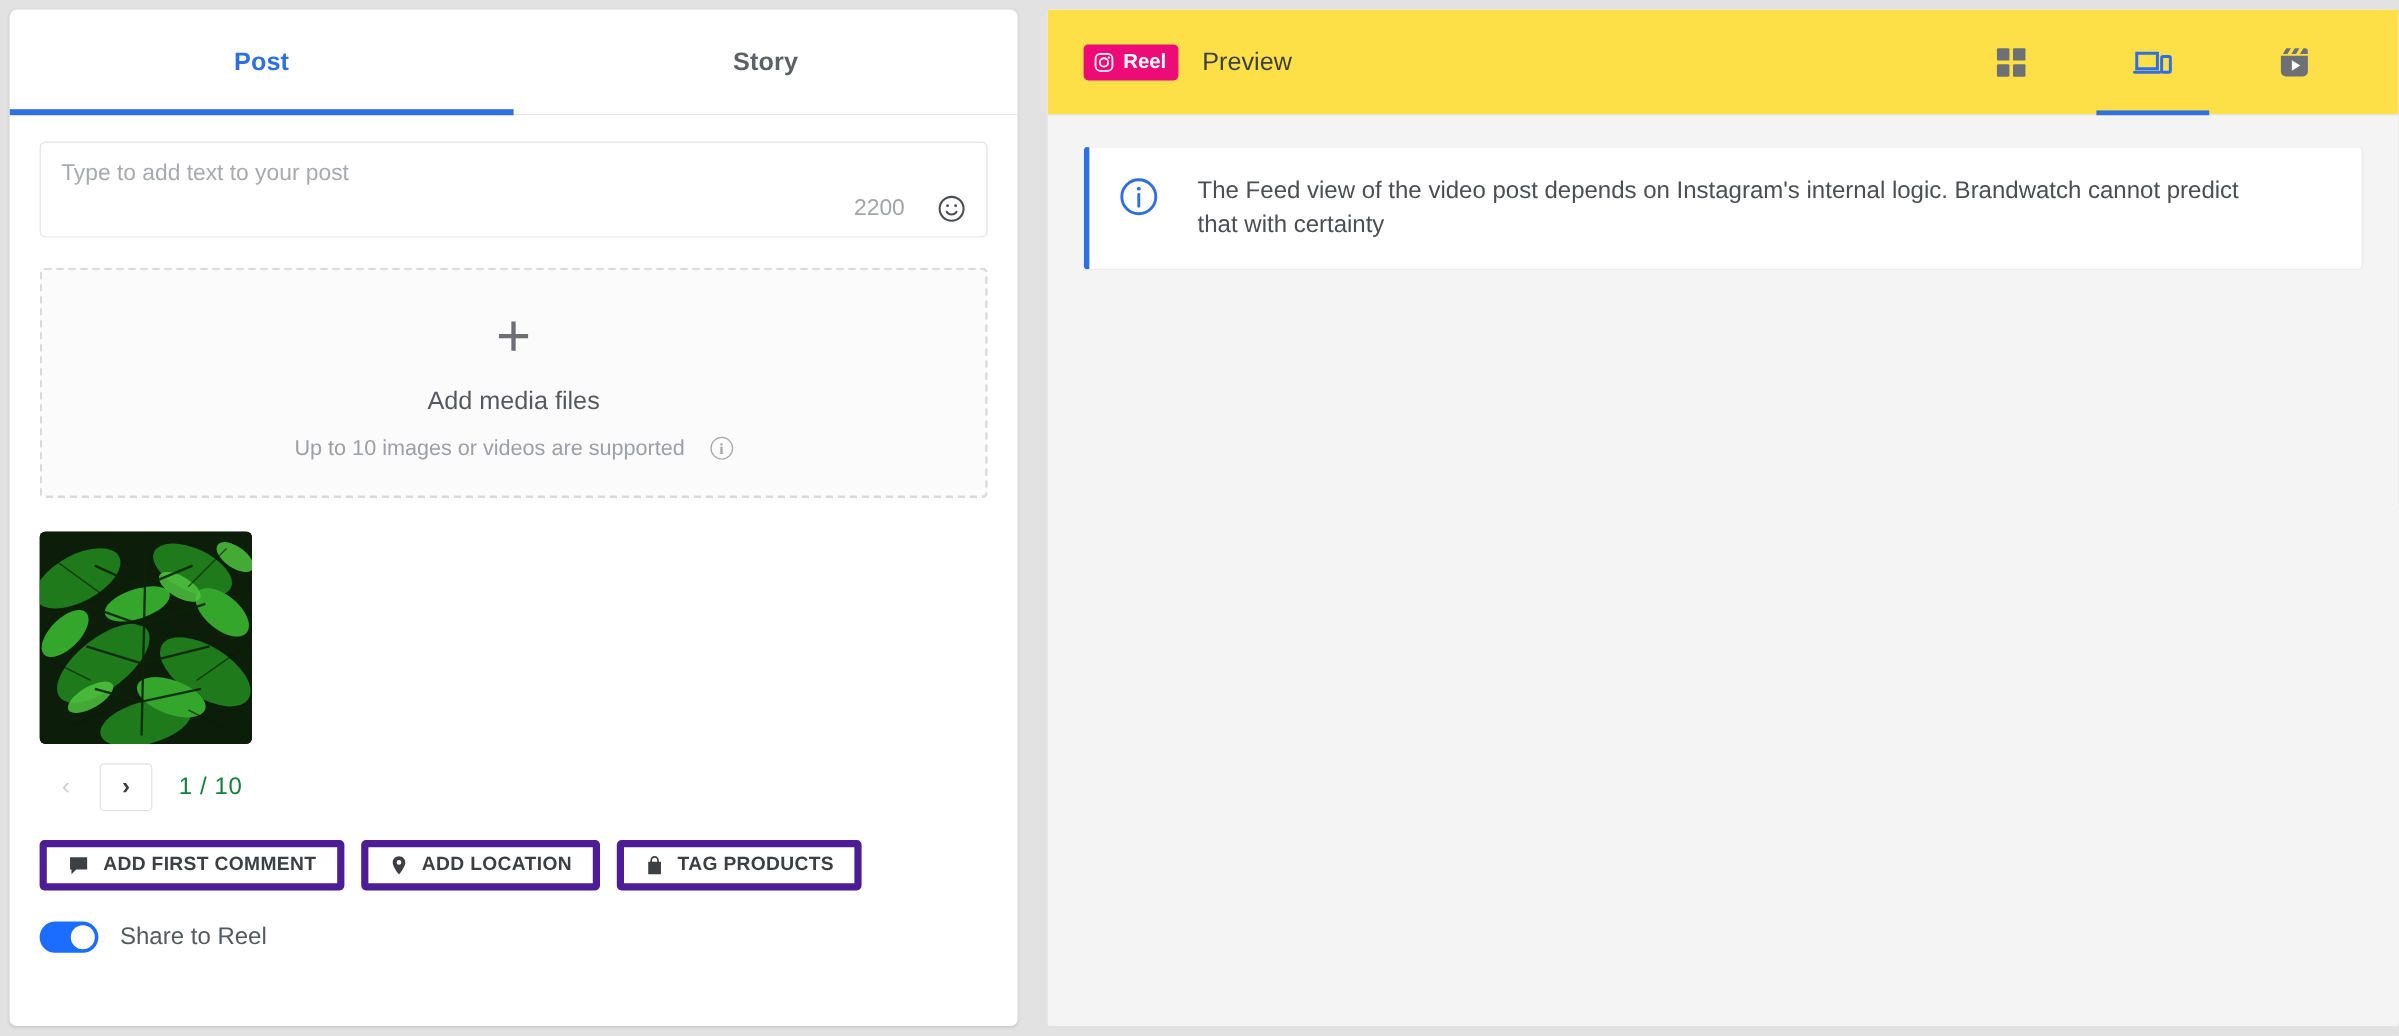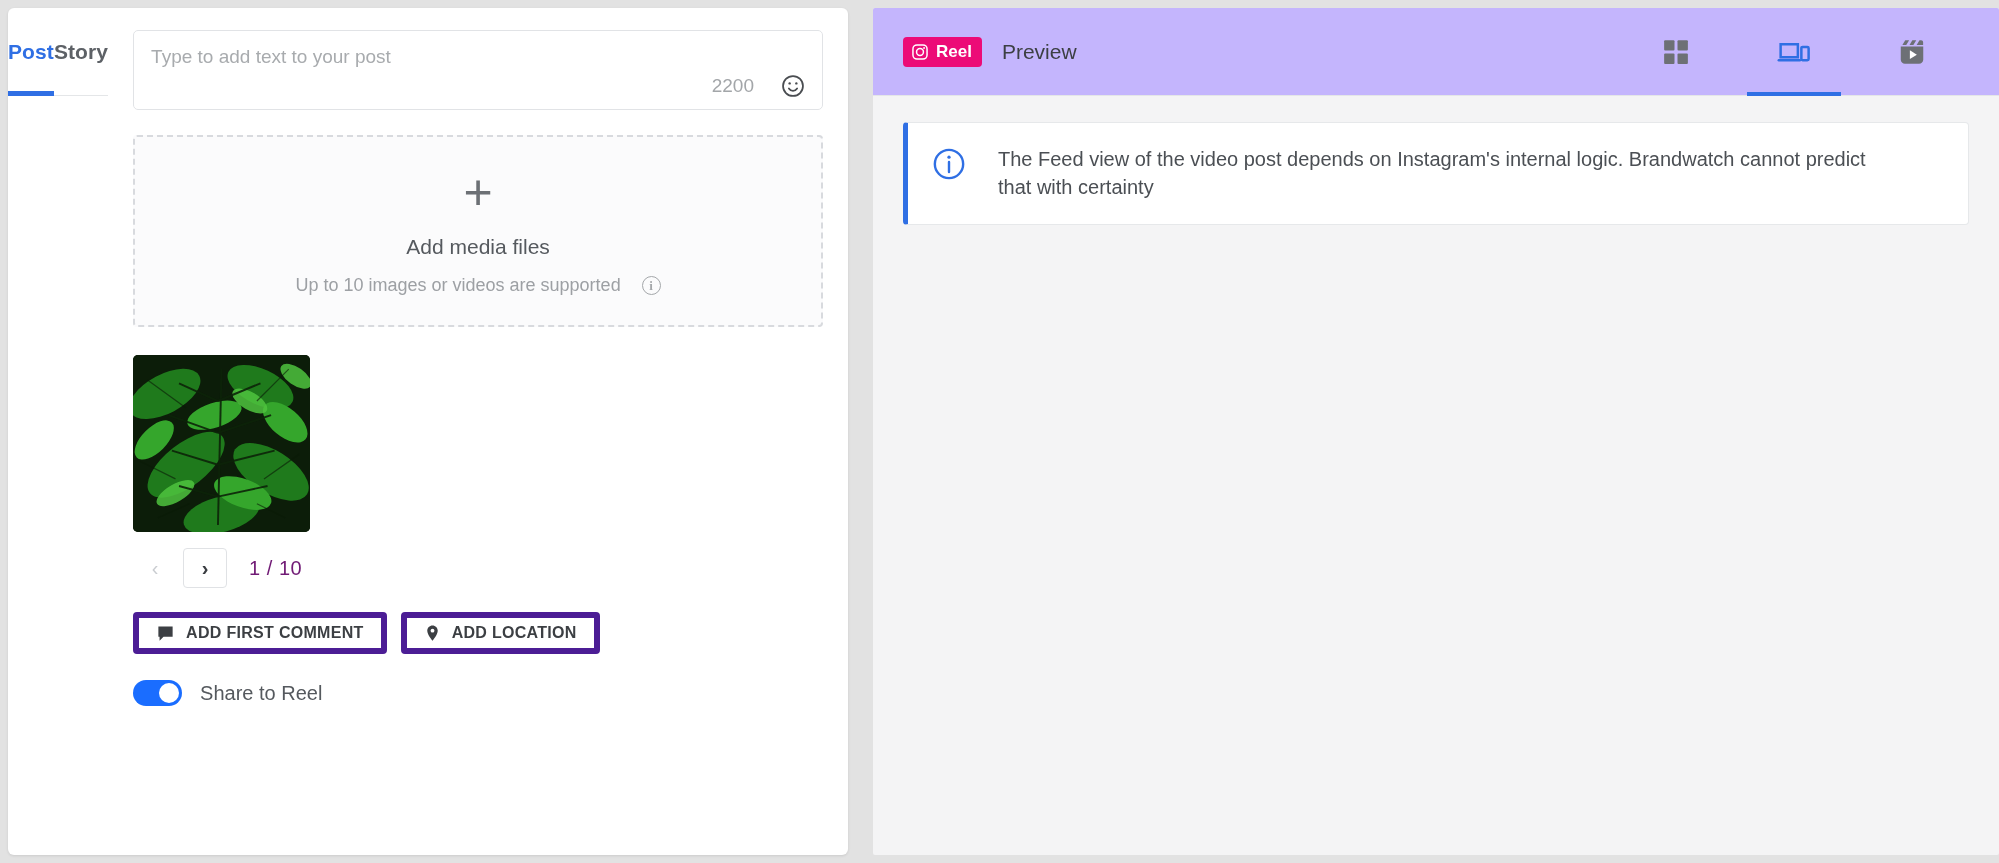--- a/index.html
+++ b/index.html
@@ -18,21 +18,21 @@
   }
 
   
   .left-card {
     width: 840px;
     height: 847px;
     background: #ffffff;
     border-radius: 6px;
     box-shadow: 0 1px 3px rgba(0,0,0,0.10);
     display: flex;
-    flex-direction: row;
+    flex-direction: column;
     overflow: hidden;
     flex: none;
     justify-content: center;
   }
   .tabs {
     display: flex;
     height: 88px;
     border-bottom: 1px solid #e4e6e8;
     flex: none;
   }
@@ -156,21 +156,21 @@
   .pg-btn.next {
     color: #3a3d41;
     border: 1px solid #e0e2e5;
     border-radius: 4px;
     margin-left: 6px;
     font-weight: bold;
   }
   .pg-count {
     margin-left: 22px;
     font-size: 20px;
-    color: #701a75;
+    color: #15803d;
     letter-spacing: .5px;
   }
 
   
   .actions {
     margin-top: 24px;
     display: flex;
     gap: 14px;
   }
   .act-btn {
@@ -220,21 +220,21 @@
     flex: 1 1 auto;
     height: 847px;
     display: flex;
     flex-direction: column;
     background: #f4f4f5;
     overflow: hidden;
     border-radius: 2px;
   }
   .right-header {
     height: 88px;
-    background: #c4b5fd;
+    background: #fde047;
     border-bottom: 1px solid #e4e6e8;
     display: flex;
     align-items: center;
     padding: 0 28px 0 30px;
     flex: none;
   }
   .reel-badge {
     display: inline-flex;
     align-items: center;
     gap: 7px;
@@ -397,20 +397,29 @@
         <button class="act-btn">
           <span>
             <svg width="17" height="20" viewBox="0 0 24 24" fill="#3c3f43">
               <path d="M12 1.5c-4.1 0-7.4 3.3-7.4 7.4 0 5.6 7.4 14 7.4 14s7.4-8.4 7.4-14c0-4.1-3.3-7.4-7.4-7.4z"></path>
               <circle cx="12" cy="8.7" r="2.7" fill="#ffffff"></circle>
             </svg>
           </span>
           <span>ADD LOCATION</span>
         </button>
 
+        <button class="act-btn">
+          <span>
+            <svg width="17" height="20" viewBox="0 0 24 24" fill="#3c3f43">
+              <path d="M4.5 8h15v14.5h-15z"></path>
+              <path d="M8 8.5V6.2a4 4 0 0 1 8 0v2.3" fill="none" stroke="#3c3f43" stroke-width="2"></path>
+            </svg>
+          </span>
+          <span>TAG PRODUCTS</span>
+        </button>
       </div>
 
       <div class="toggle-row">
         <div class="switch">
           <span class="knob"></span>
         </div>
         <span class="toggle-label">Share to Reel</span>
       </div>
 
     </div>

